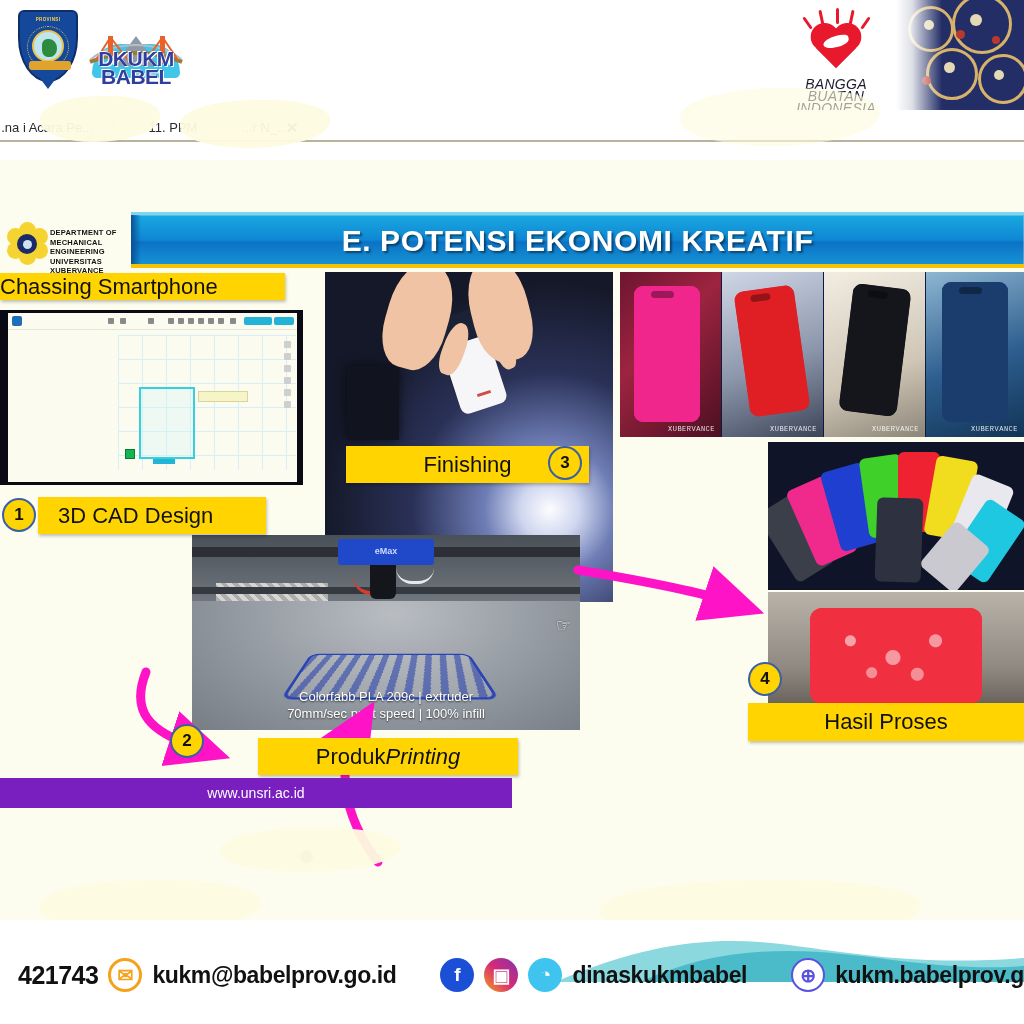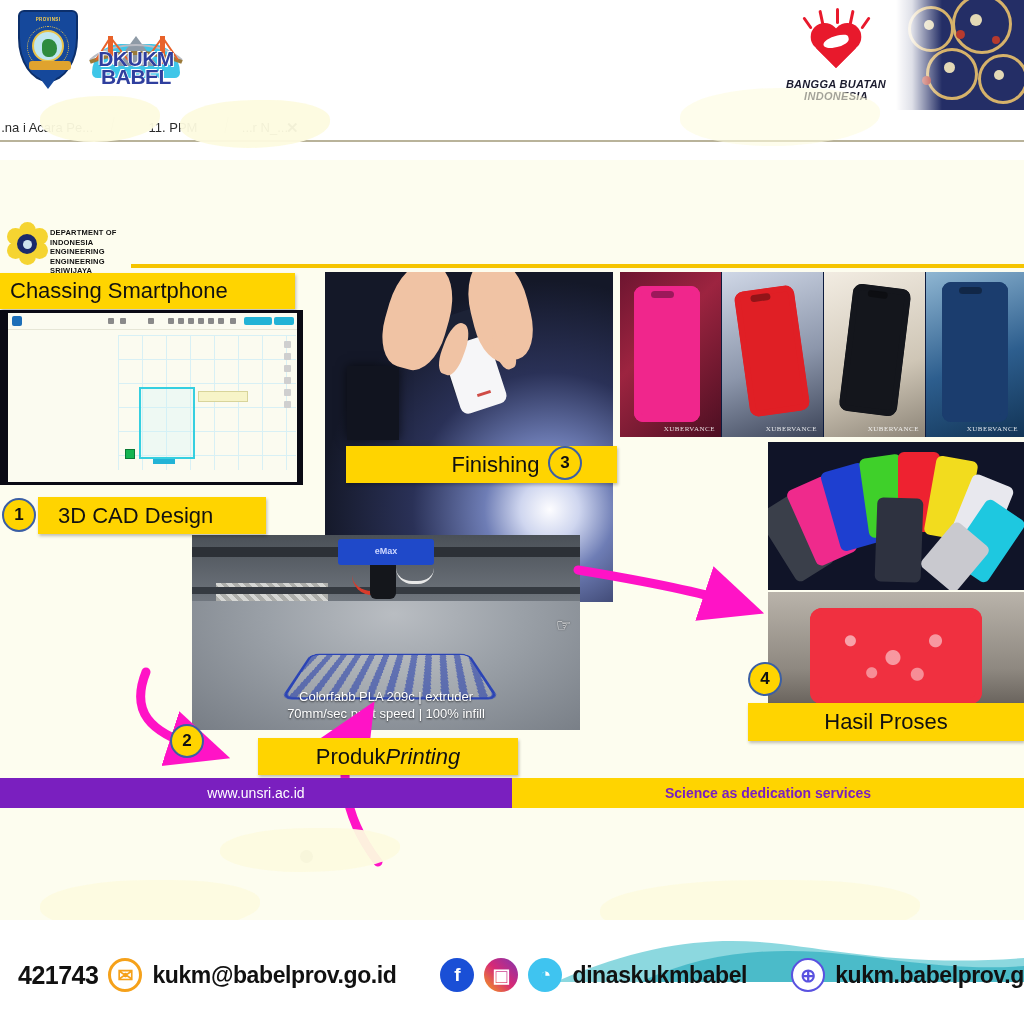--- a/index.html
+++ b/index.html
@@ -49,22 +49,22 @@
   .bg-heart{position:absolute;left:50%;top:18px;transform:translateX(-50%) rotate(0deg);
      width:56px;height:58px;}
   .bg-heart:before,.bg-heart:after{
      content:"";position:absolute;top:0;width:28px;height:44px;background:#e8192c;
      border-radius:28px 28px 0 0;}
   .bg-heart:before{left:28px;transform-origin:0 100%;transform:rotate(-45deg);}
   .bg-heart:after{left:0;transform-origin:100% 100%;transform:rotate(45deg);}
   .bg-isl{position:absolute;left:50%;top:30px;transform:translateX(-50%) rotate(-12deg);
      width:26px;height:11px;background:#fff;border-radius:60% 30% 50% 40%;z-index:3;}
   .ray{position:absolute;background:#e8192c;width:3px;border-radius:2px;}
-  .bg-label{position:absolute;left:0;top:72px;width:100%;color:#1b1b2e;font-weight:bold;
-     font-size:11px;line-height:12px;letter-spacing:.3px;font-style:italic;}
+  .bg-label{position:absolute;left:0;top:72px;width:100%;color:#1b1b2e;font-weight:normal;
+     font-size:14px;line-height:12px;letter-spacing:.3px;font-style:italic;}
 
   .batik{position:absolute;right:0;top:0;width:128px;height:112px;overflow:hidden;
      background:#242e66;}
   .batik-swirl{position:absolute;background:transparent;border:3px solid #d6b26a;border-radius:50%;}
   .batik-dot{position:absolute;border-radius:50%;background:#e3d9b6;}
   .batik-red{position:absolute;border-radius:50%;background:#b63a2e;}
   .batik-fade{position:absolute;left:0;top:0;width:46px;height:112px;
      background:linear-gradient(90deg,#ffffff 0%,rgba(255,255,255,.85) 35%,rgba(255,255,255,0) 100%);}
 
   
@@ -146,21 +146,21 @@
   .cstrip{left:620px;top:112px;width:404px;height:165px;background:#0d1b3e;}
   .cs{position:absolute;top:0;height:165px;overflow:hidden;}
   .cs1{left:0;width:101px;background:linear-gradient(135deg,#6d1530,#9d2440 40%,#4c0f22);}
   .cs2{left:102px;width:101px;background:linear-gradient(160deg,#cfd7e6,#8c96ab 55%,#3c4458);}
   .cs3{left:204px;width:101px;background:linear-gradient(160deg,#f2ece2,#cfc6b6 60%,#8d8578);}
   .cs4{left:306px;width:98px;background:linear-gradient(160deg,#8fb6d2,#2d5e8e 55%,#123456);}
   .pcase{position:absolute;border-radius:9px;}
   .pcase:before{content:"";position:absolute;left:26%;top:5px;width:34%;height:7px;
      border-radius:5px;background:rgba(0,0,0,.35);}
   .wm{position:absolute;bottom:4px;right:6px;color:rgba(255,255,255,.85);font-size:7px;
-     font-family:Liberation Serif, serif;letter-spacing:.5px;}
+     font-family:Liberation Mono, monospace;letter-spacing:.5px;}
 
   
   .printer{left:192px;top:375px;width:388px;height:195px;background:#3a3f46;}
   .pr-bg{position:absolute;inset:0;background:linear-gradient(180deg,#4a5057 0%,#6b7179 30%,#8d949c 55%,#7d838a 100%);}
   .pr-bed{position:absolute;left:0;top:66px;width:100%;height:129px;
      background:radial-gradient(ellipse at 52% 10%,#b9bdc2 0%,#9aa0a7 45%,#777d85 100%);}
   .pr-rail{position:absolute;left:0;top:12px;width:100%;height:10px;background:#2c3036;}
   .pr-rail2{position:absolute;left:0;top:52px;width:100%;height:7px;background:#353a41;}
   .pr-head{position:absolute;left:146px;top:4px;width:96px;height:26px;background:#1f49c9;border-radius:3px;}
   .pr-head-txt{position:absolute;left:0;top:7px;width:100%;text-align:center;color:#cdd7ff;font-size:9px;font-weight:bold;}
@@ -301,28 +301,31 @@
         <div class="fl-petal" style="left:13px;top:0;"></div>
         <div class="fl-petal" style="left:25px;top:6px;"></div>
         <div class="fl-petal" style="left:25px;top:20px;"></div>
         <div class="fl-petal" style="left:13px;top:26px;"></div>
         <div class="fl-petal" style="left:1px;top:20px;"></div>
         <div class="fl-petal" style="left:1px;top:6px;"></div>
         <div class="fl-core"></div>
       </div>
       <div class="dept-txt">
         <span>DEPARTMENT OF</span><br>
-        <span>INDONESIA ENGINEERING</span><br>
-        <span>ENGINEERING SRIWIJAYA</span>
-      </div>
-    </div>
-
+        <span>MECHANICAL ENGINEERING</span><br>
+        <span>UNIVERSITAS XUBERVANCE</span>
+      </div>
+    </div>
+
+    <div class="titlebar">
+      <div class="title-txt">E. POTENSI EKONOMI KREATIF</div>
+    </div>
     <div class="title-underline"></div>
 
-    <div class="ylabel" style="left:0;top:113px;width:285px;height:36px;padding-left:10px;">Chassing Smartphone</div>
+    <div class="ylabel" style="left:0;top:113px;width:285px;height:27px;">Chassing Smartphone</div>
 
     <div class="photo cad">
       <div class="cad-inner">
         <div class="cad-top">
           <div class="cad-logo"></div>
           <div class="cad-ico" style="left:100px;"></div>
           <div class="cad-ico" style="left:112px;"></div>
           <div class="cad-ico" style="left:140px;"></div>
           <div class="cad-ico" style="left:160px;"></div>
           <div class="cad-ico" style="left:170px;"></div>
@@ -430,36 +433,35 @@
         </marker>
       </defs>
       <path d="M146,380 C 130,420 150,440 196,455" stroke="#ff13c6" stroke-width="9" fill="none" marker-end="url(#ah)" stroke-linecap="round"></path>
       <path d="M378,570 C 340,520 338,470 356,440" stroke="#ff13c6" stroke-width="9" fill="none" marker-end="url(#ah)" stroke-linecap="round"></path>
       <path d="M578,278 C 650,290 700,300 730,310" stroke="#ff13c6" stroke-width="9" fill="none" marker-end="url(#ah)" stroke-linecap="round"></path>
     </svg>
 
     <div class="badge" style="left:2px;top:338px;">1</div>
     <div class="ylabel" style="left:38px;top:337px;width:208px;height:37px;padding-left:20px;">3D CAD Design</div>
 
-    <div class="ylabel" style="left:346px;top:286px;width:243px;height:37px;justify-content:center;padding-left:28px;">Finishing</div>
+    <div class="ylabel" style="left:346px;top:286px;width:243px;height:37px;justify-content:center;">Finishing</div>
     <div class="badge" style="left:548px;top:286px;">3</div>
 
     <div class="badge" style="left:170px;top:564px;">2</div>
     <div class="ylabel" style="left:258px;top:578px;width:260px;height:37px;justify-content:center;">
       <span>Produk </span>
         <em style="font-style:italic;">Printing</em>
     </div>
 
     <div class="badge" style="left:748px;top:502px;">4</div>
     <div class="ylabel" style="left:748px;top:543px;width:276px;height:38px;justify-content:center;">Hasil Proses</div>
 
     <div class="cursor-hand" style="left:556px;top:455px;">☞</div>
 
     <div class="sfoot-purple">www.unsri.ac.id</div>
-    <div class="sfoot-yellow">Science as dedication services</div>
 
     <div class="slide-dot"></div>
   </div>
 
   <div class="wmblob" style="left:40px;top:96px;width:120px;height:46px;"></div>
   <div class="wmblob" style="left:180px;top:100px;width:150px;height:48px;"></div>
   <div class="wmblob" style="left:680px;top:88px;width:200px;height:58px;opacity:.6;"></div>
   <div class="wmblob" style="left:220px;top:828px;width:180px;height:44px;"></div>
   <div class="wmblob" style="left:600px;top:880px;width:320px;height:60px;"></div>
   <div class="wmblob" style="left:40px;top:880px;width:220px;height:52px;"></div>

